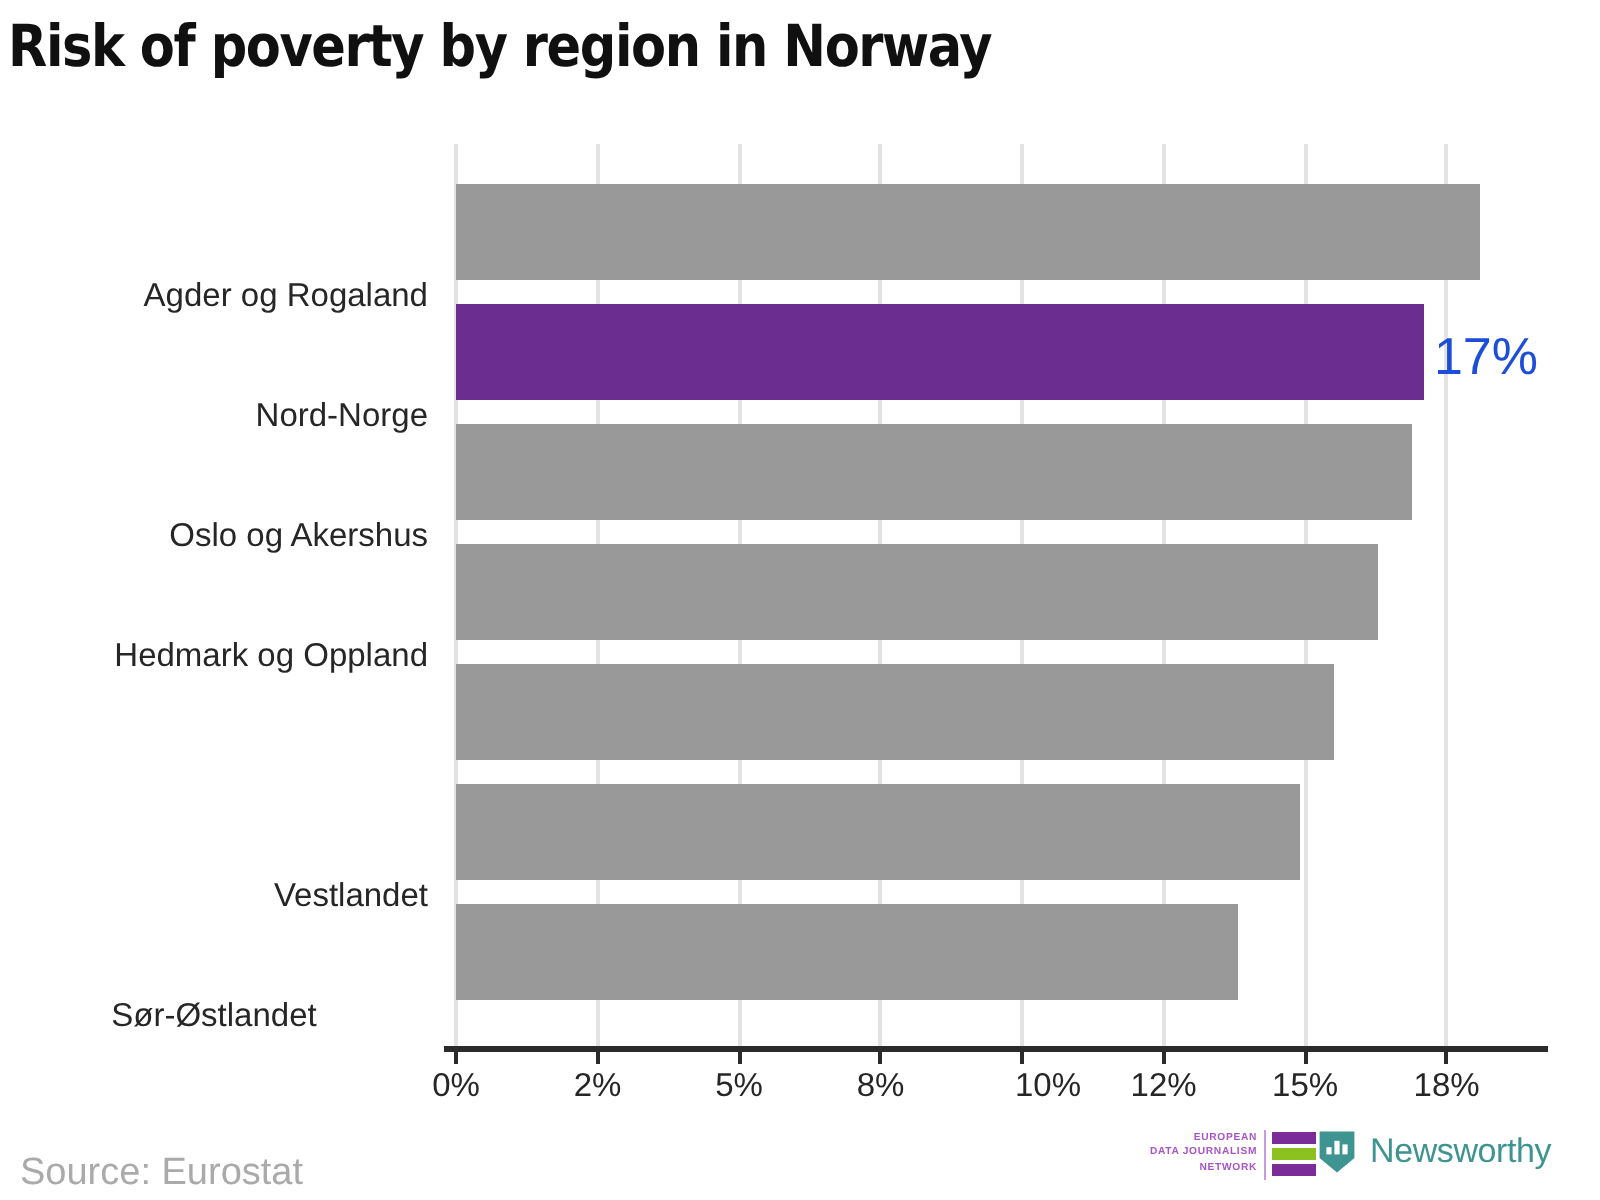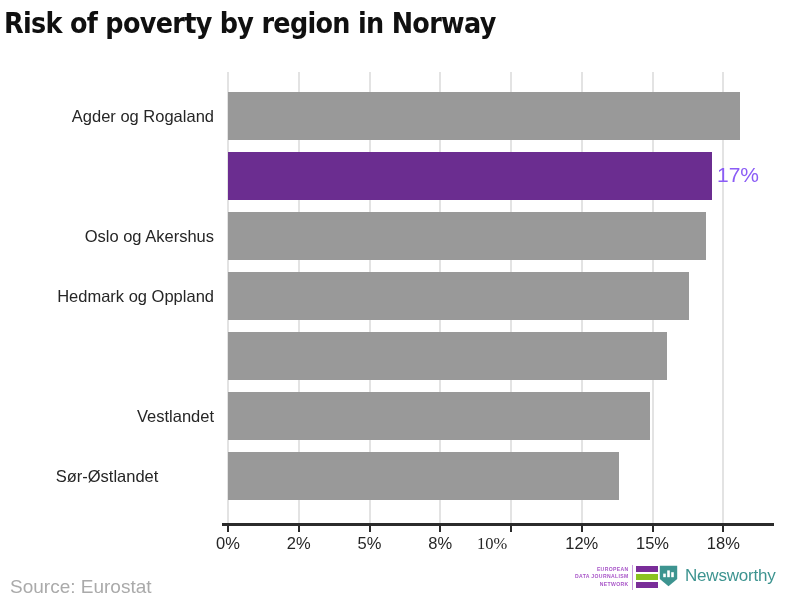--- a/index.html
+++ b/index.html
@@ -61,22 +61,22 @@
     position: absolute;
     left: 0;
     height: 48px;
     background: #999999;
   }
   .bar.highlight {
     background: #6b2d90;
   }
   .bar-value {
     position: absolute;
-    font-size: 21px;
-    color: #8b5cf6;
+    font-size: 26px;
+    color: #1d4ed8;
     white-space: nowrap;
     font-family: "Liberation Sans", sans-serif;
   }
 
   
   .ylabels {
     position: absolute;
     left: 0;
     top: 72px;
     width: 214px;
@@ -84,20 +84,21 @@
   }
   .ylabel {
     position: absolute;
     right: 0;
     width: 100%;
     text-align: right;
     font-size: 16.5px;
     color: #262626;
     white-space: nowrap;
     line-height: 20px;
+    margin-top: 32px;
   }
 
   
   .xaxis-line {
     position: absolute;
     left: 222px;
     top: 523px;
     width: 552px;
     height: 3px;
     background: #2b2b2b;
@@ -189,20 +190,21 @@
     letter-spacing: -0.2px;
   }
 </style>
 </head>
 <body>
 
 <div class="chart-title">Risk of poverty by region in Norway</div>
 
 <div class="ylabels">
     <div class="ylabel" style="top: 34px;">Agder og Rogaland</div>
+    <div class="ylabel" style="top: 94px;">Nord-Norge</div>
     <div class="ylabel" style="top: 154px; padding-left: 35px;">Oslo og Akershus</div>
     <div class="ylabel" style="top: 214px;">Hedmark og Oppland</div>
     <div class="ylabel" style="top: 334px;">Vestlandet</div>
     <div class="ylabel" style="top: 394px; text-align: center;">Sør-Østlandet</div>
   </div>
 
 <div class="plot">
   <div class="gridlines">
       <div class="gridline" style="left: -1px;"></div>
       <div class="gridline" style="left: 69.7572px;"></div>
@@ -229,21 +231,21 @@
 <div id="xaxis-ticks">
     <div class="xtick" style="left: 227px;"></div>
     <div class="xtick-label" style="left: 228px;">0%</div>
     <div class="xtick" style="left: 297.757px;"></div>
     <div class="xtick-label" style="left: 298.757px;">2%</div>
     <div class="xtick" style="left: 368.514px;"></div>
     <div class="xtick-label" style="left: 369.514px;">5%</div>
     <div class="xtick" style="left: 439.272px;"></div>
     <div class="xtick-label" style="left: 440.272px;">8%</div>
     <div class="xtick" style="left: 510.029px;"></div>
-    <div class="xtick-label" style="left: 492px; font-family: Liberation Serif, serif;">10%</div>
+    <div class="xtick-label" style="left: 524px;">10%</div>
     <div class="xtick" style="left: 580.786px;"></div>
     <div class="xtick-label" style="left: 581.786px;">12%</div>
     <div class="xtick" style="left: 651.543px;"></div>
     <div class="xtick-label" style="left: 652.543px;">15%</div>
     <div class="xtick" style="left: 722.3px;"></div>
     <div class="xtick-label" style="left: 723.3px;">18%</div>
   </div>
 
 <div class="source">Source: Eurostat</div>
 

